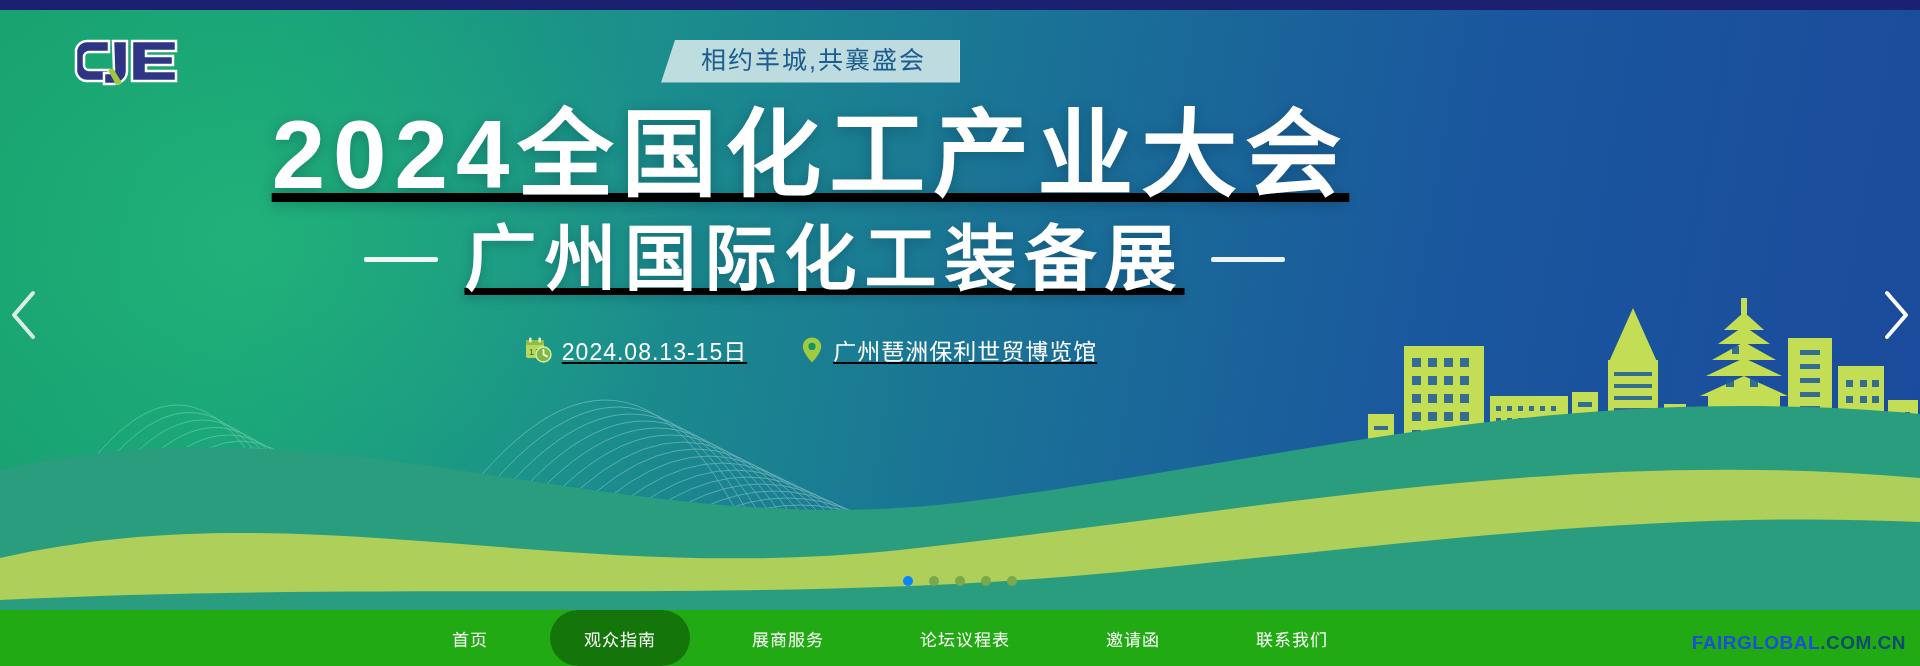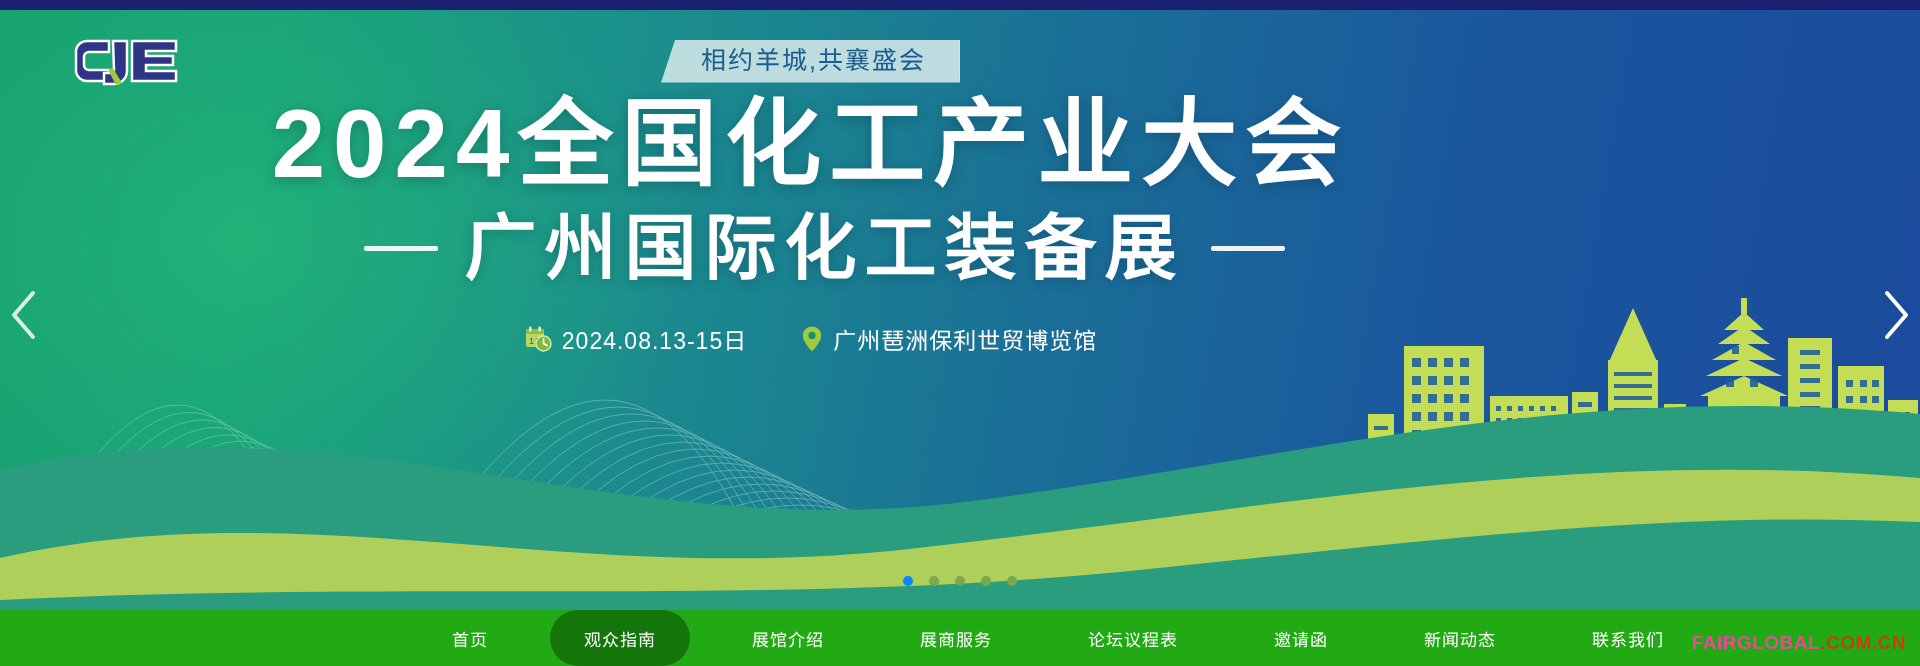--- a/index.html
+++ b/index.html
@@ -87,20 +87,21 @@
   .arrow svg { display: block; }
 
   
   .hero-copy {
     position: absolute;
     left: 0;
     top: 30px;
     width: 1621px;
     text-align: center;
     z-index: 5;
+    text-decoration: underline;
   }
 
   .tagline-wrap {
     display: inline-block;
     position: relative;
     padding: 7px 34px 8px 40px;
     background: rgba(213,232,233,.88);
     color: #1b5d8e;
     font-size: 25px;
     letter-spacing: 2px;
@@ -111,21 +112,21 @@
   .tagline-wrap::after {
     content: "";
     position: absolute;
     right: -13px; top: 0;
     width: 14px; height: 100%;
     background: rgba(213,232,233,.88);
     clip-path: polygon(0 0, 100% 0, 0 100%);
   }
 
   .main-title {
-    margin-top: 9px;
+    margin-top: 20px;
     color: #ffffff;
     font-size: 96px;
     font-weight: 700;
     letter-spacing: 8px;
     line-height: 1.08;
     text-shadow: 0 3px 14px rgba(0,40,60,.30);
     white-space: nowrap;
   }
 
   .sub-title-row {
@@ -224,22 +225,22 @@
 
   .watermark {
     position: absolute;
     right: 14px; bottom: 12px;
     font-size: 19px;
     font-weight: 700;
     letter-spacing: .5px;
     font-family: "Liberation Sans", "DejaVu Sans", sans-serif;
     z-index: 9;
   }
-  .wm-a { color: #ec4899; }
-  .wm-b { color: #c2410c; }
+  .wm-a { color: #1d4ed8; }
+  .wm-b { color: #0c4a6e; }
 </style>
 </head>
 <body>
 
 <div class="page">
 
   <div class="top-strip"></div>
 
   <div class="hero">
 
@@ -548,25 +549,23 @@
       <span class="dot"></span>
       <span class="dot"></span>
       <span class="dot"></span>
     </div>
   </div>
 
   <div class="navbar">
     <div class="nav-spacer"></div>
     <div class="nav-item">首页</div>
     <div class="nav-item active">观众指南</div>
-    <div class="nav-item">展馆介绍</div>
     <div class="nav-item">展商服务</div>
     <div class="nav-item">论坛议程表</div>
     <div class="nav-item">邀请函</div>
-    <div class="nav-item">新闻动态</div>
     <div class="nav-item">联系我们</div>
   </div>
 
   <div class="watermark">
     <span class="wm-a">FAIRGLOBAL</span><span class="wm-b">.COM.CN</span>
   </div>
 
 </div>
 
 </body></html>

